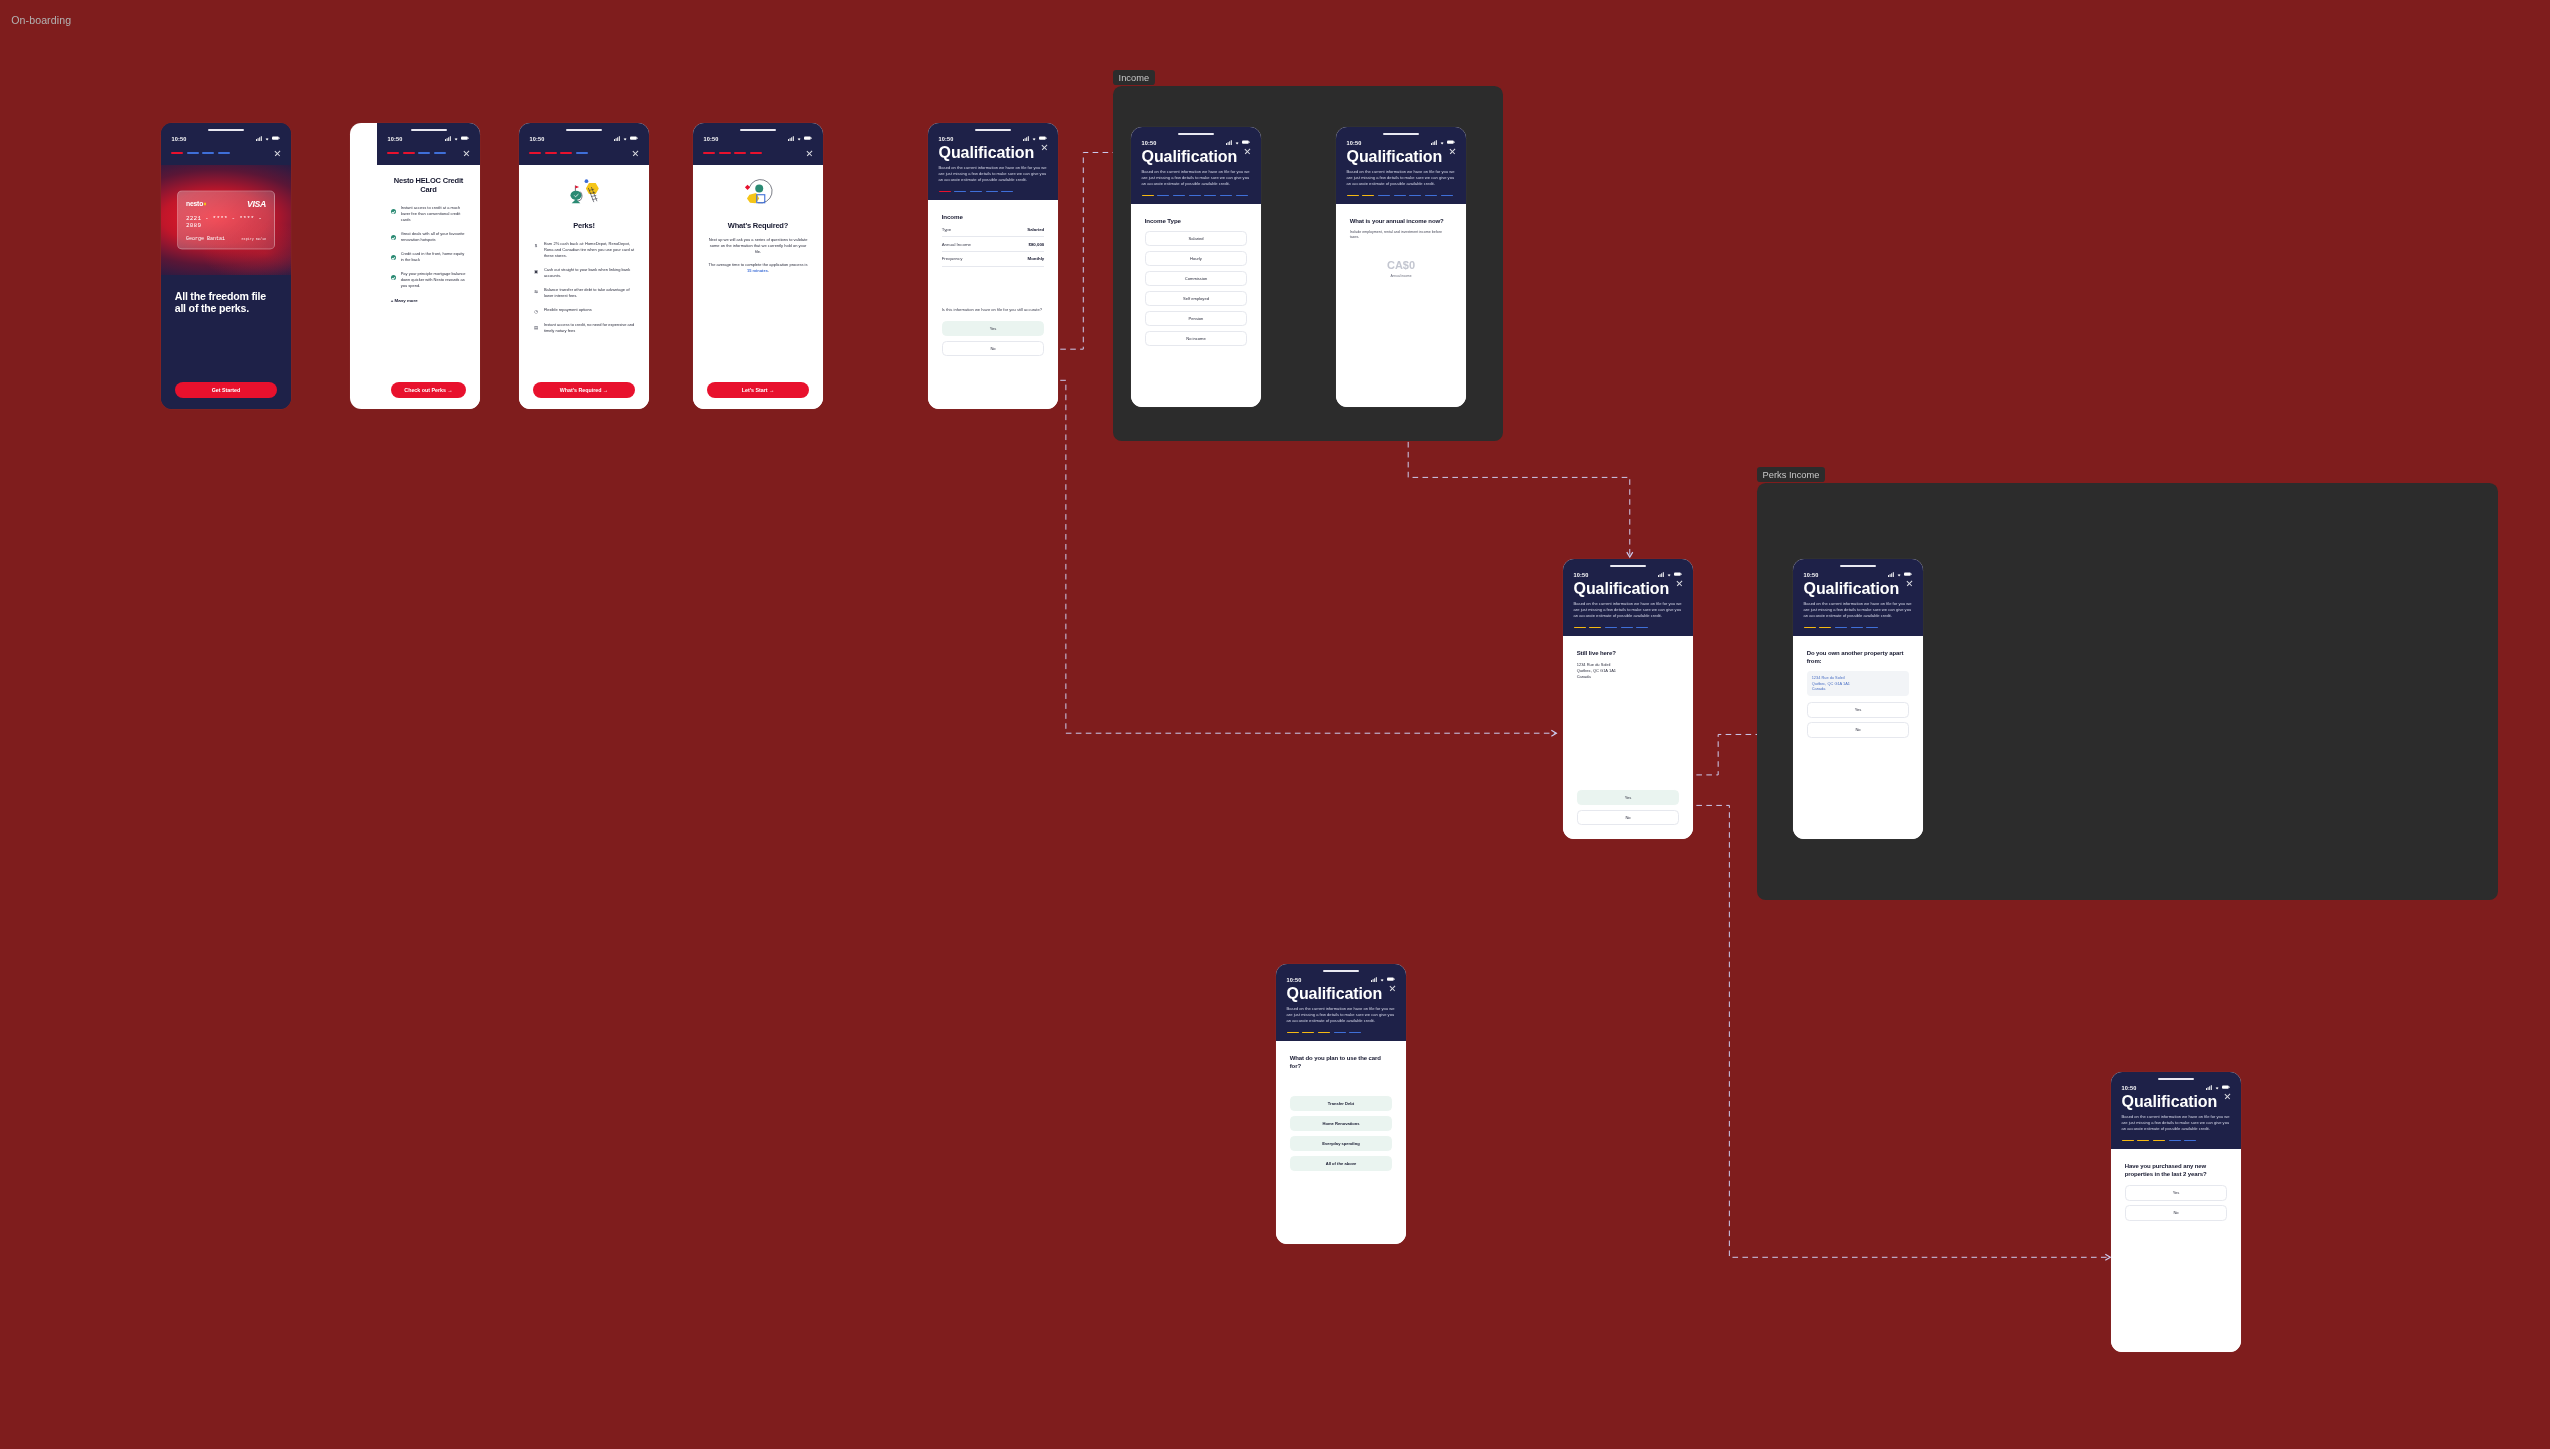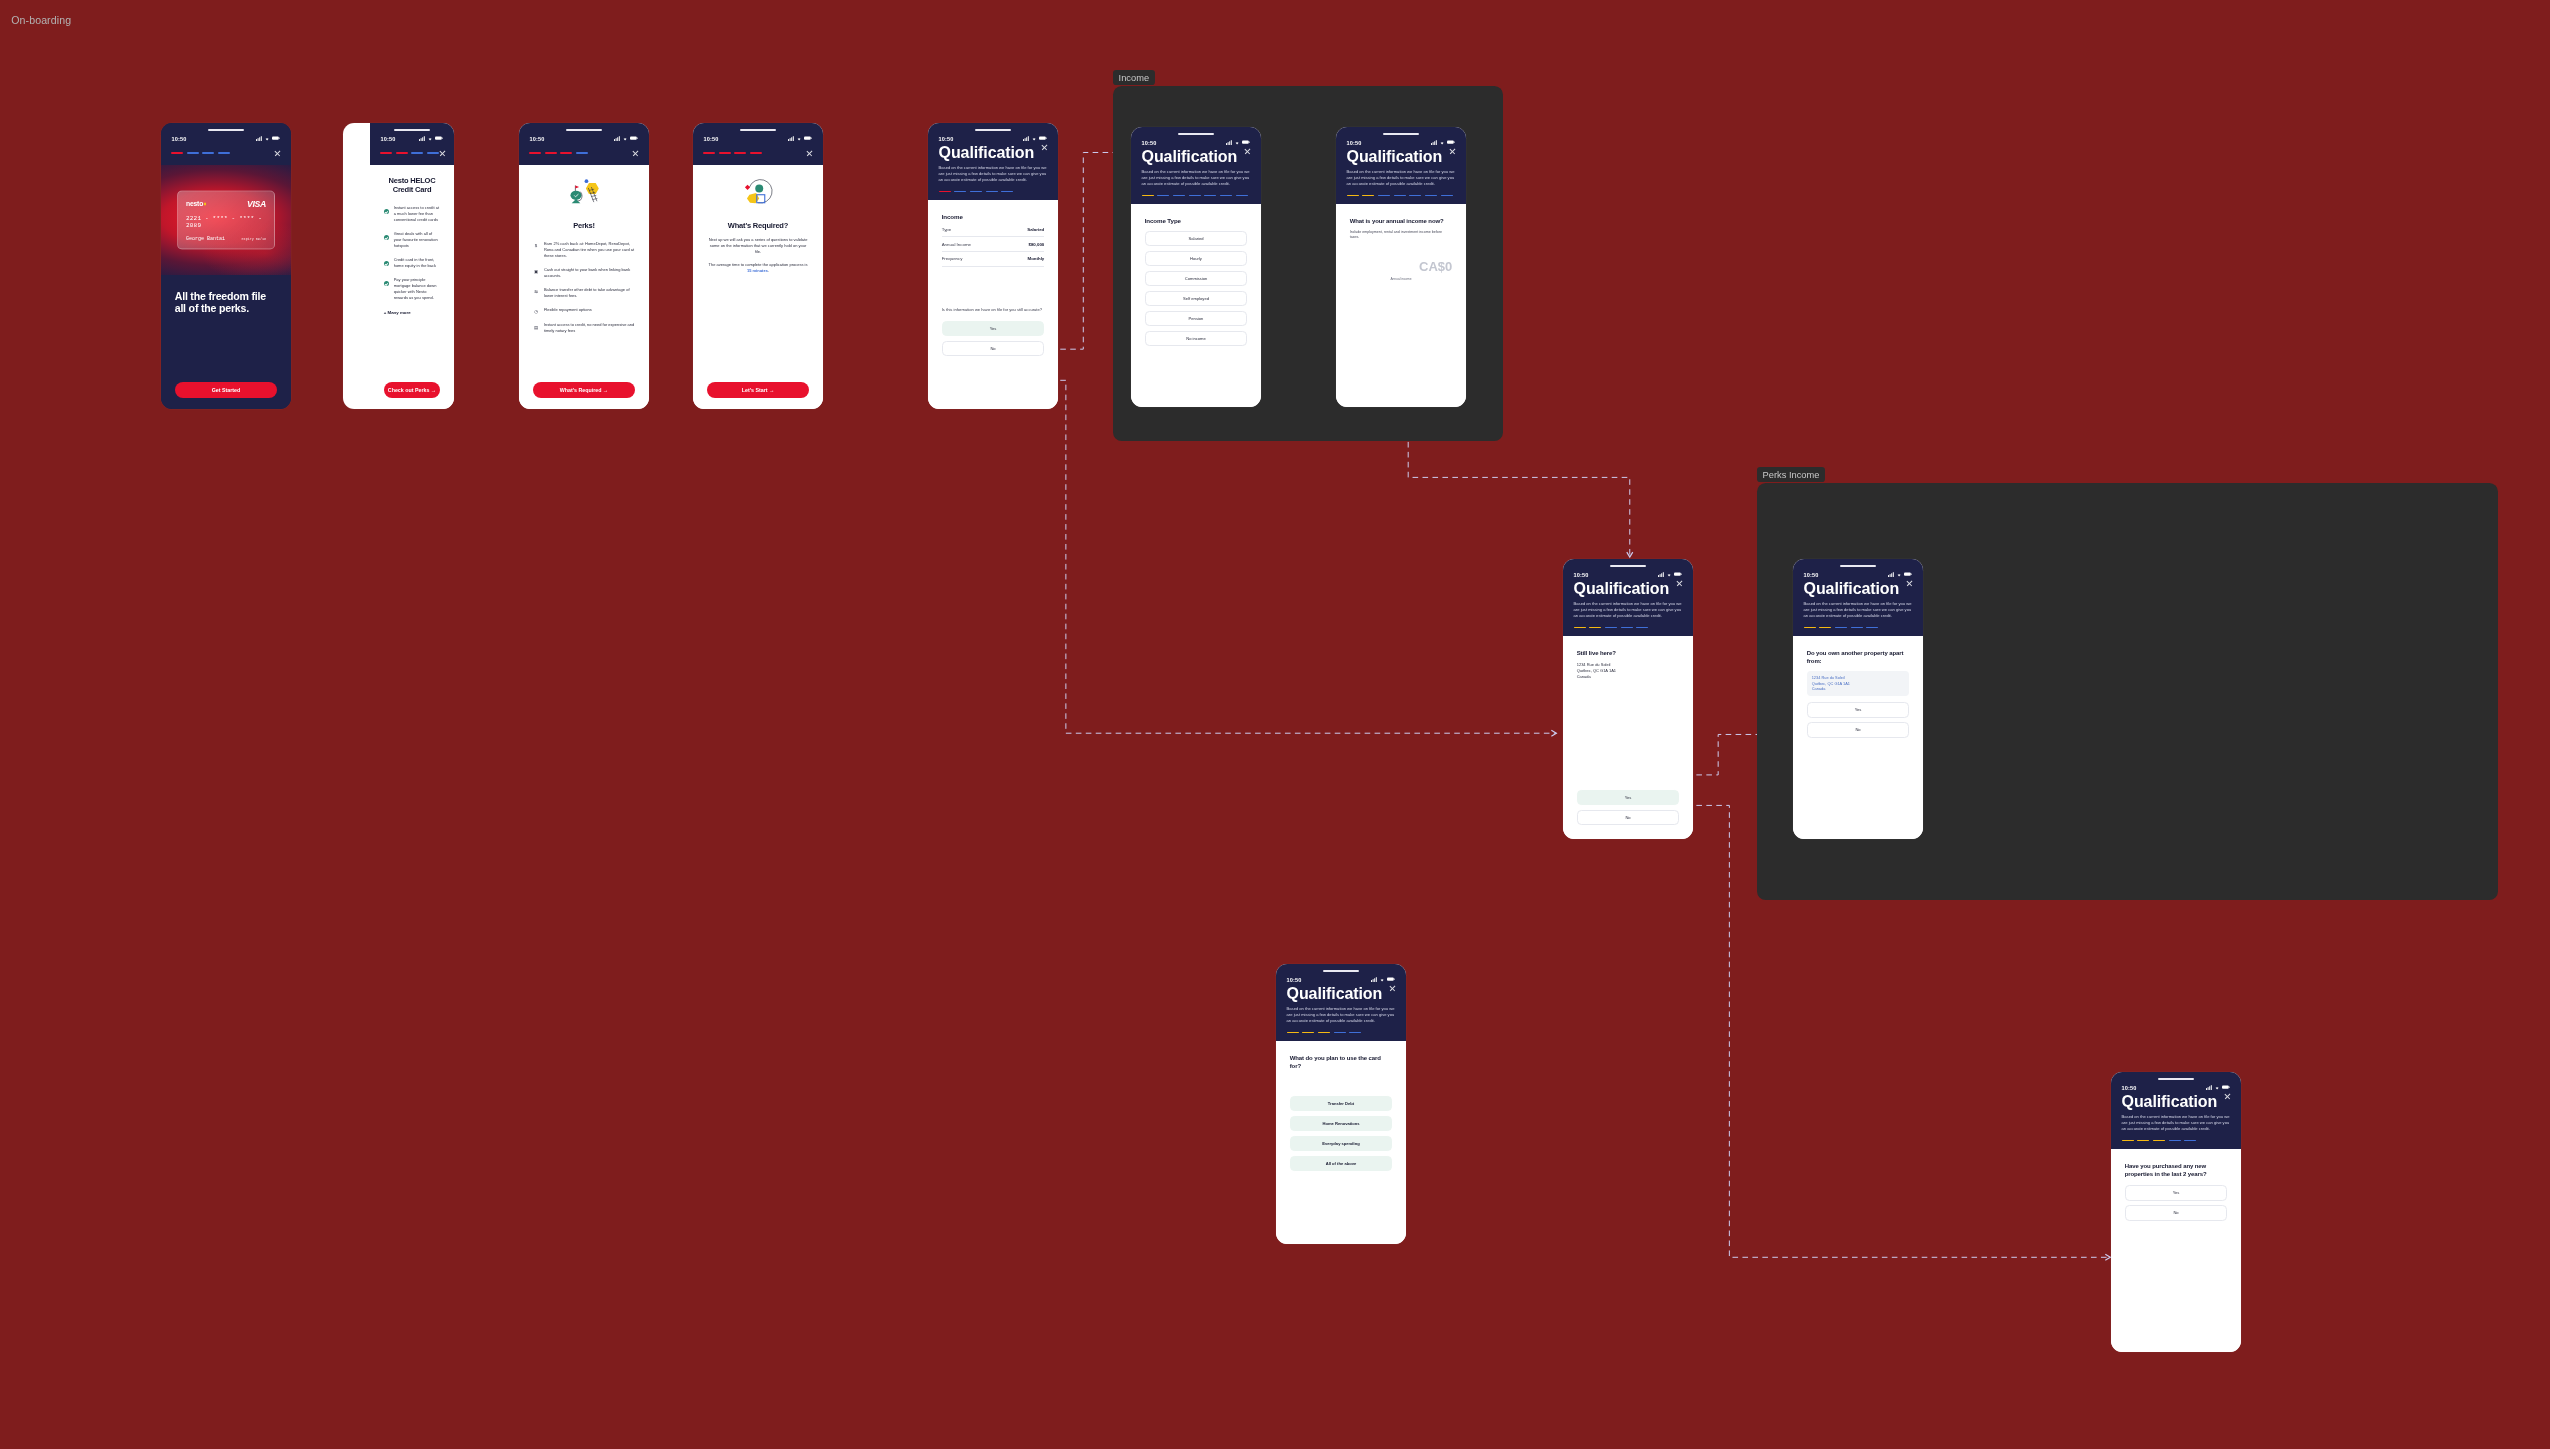--- a/index.html
+++ b/index.html
@@ -188,21 +188,21 @@
   .opt-stack { display: flex; flex-direction: column; gap: 4.4px; }
   .opt {
     border: 0.6px solid #e6e8ee; border-radius: 4.4px; height: 15.6px;
     display: flex; align-items: center; justify-content: center;
     font-size: 4.1px; color: #2b2d3d; background: #fff; cursor: pointer;
   }
   .opt.sel { background: #eaf4f0; border-color: #eaf4f0; }
   .opt.bold { font-weight: 700; color: #16182f; }
 
   .amount-wrap { text-align: center; margin-top: 18.7px; }
-  .amount { font-size: 13px; font-weight: 700; color: #c3c6d0; text-align: right; }
+  .amount { font-size: 11px; font-weight: 700; color: #c3c6d0; }
   .amount-lbl { font-size: 3.2px; color: #6a6c7c; margin-top: 2.5px; }
 
   
   .conn { position: absolute; left: 0; top: 0; width: 2550px; height: 1449px; pointer-events: none; }
 </style>
 </head>
 <body>
 
 <div id="canvas">
 
@@ -289,21 +289,21 @@
         </div>
       </div>
     </div>
 
     <div style="flex:1 1 auto; position:relative; background:#1e2148;">
       <div class="hero-heading">All the freedom file all of the perks.</div>
       <button class="cta">Get Started</button>
     </div>
   </div>
 
-  <div class="phone" style="left:343px; top:123px; width:111px; height:286px;padding-left:27px;">
+  <div class="phone" style="left:350px; top:123px; width:130px; height:286px;padding-left:27px;">
     <div class="nav-dark">
       <div class="notch"></div>
       <div class="statusbar">
         <span>10:50</span>
         <span class="sb-icons">
           <svg width="6.8" height="5" viewBox="0 0 11 8">
               <rect x="0" y="5" width="1.6" height="3" fill="#fff"></rect>
               <rect x="2.6" y="3.5" width="1.6" height="4.5" fill="#fff"></rect>
               <rect x="5.2" y="2" width="1.6" height="6" fill="#fff"></rect>
               <rect x="7.8" y="0.3" width="1.6" height="7.7" fill="#fff"></rect>

